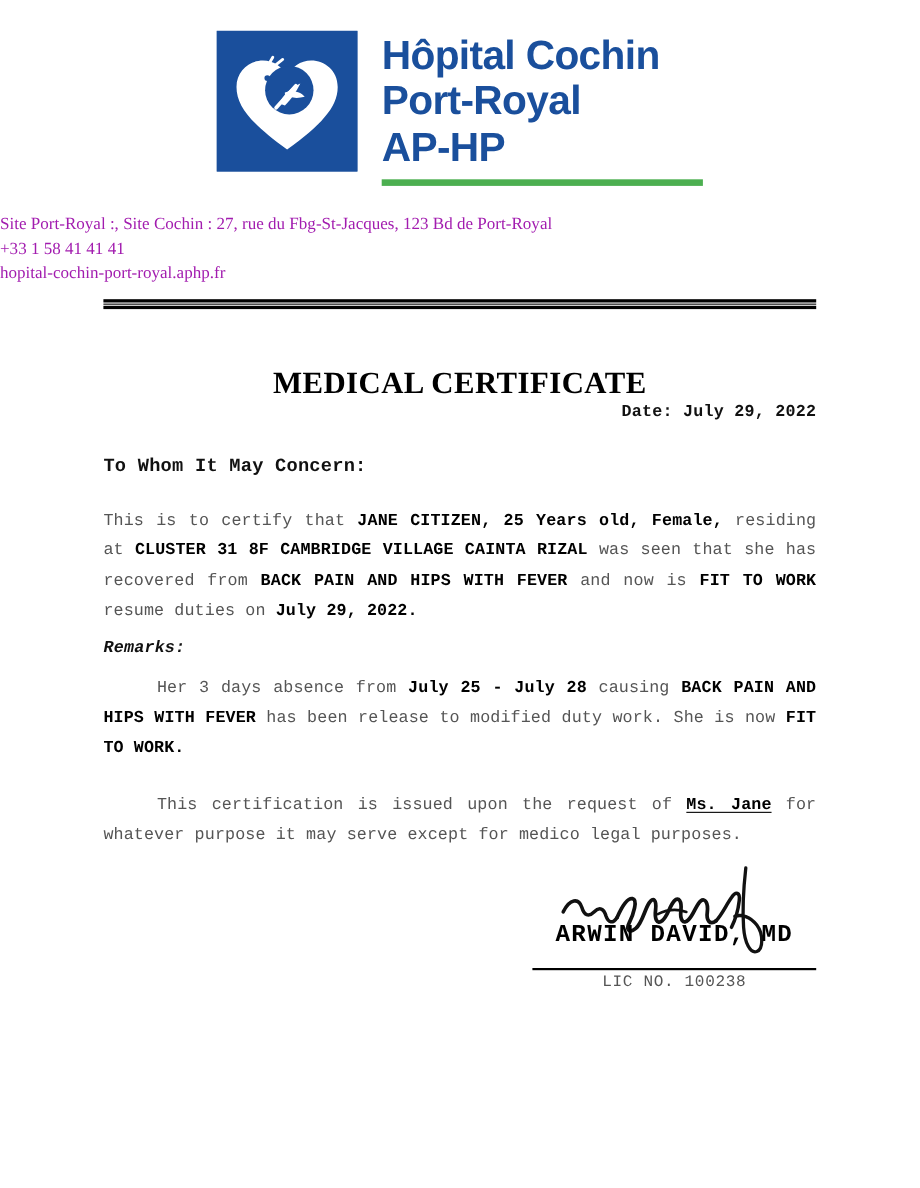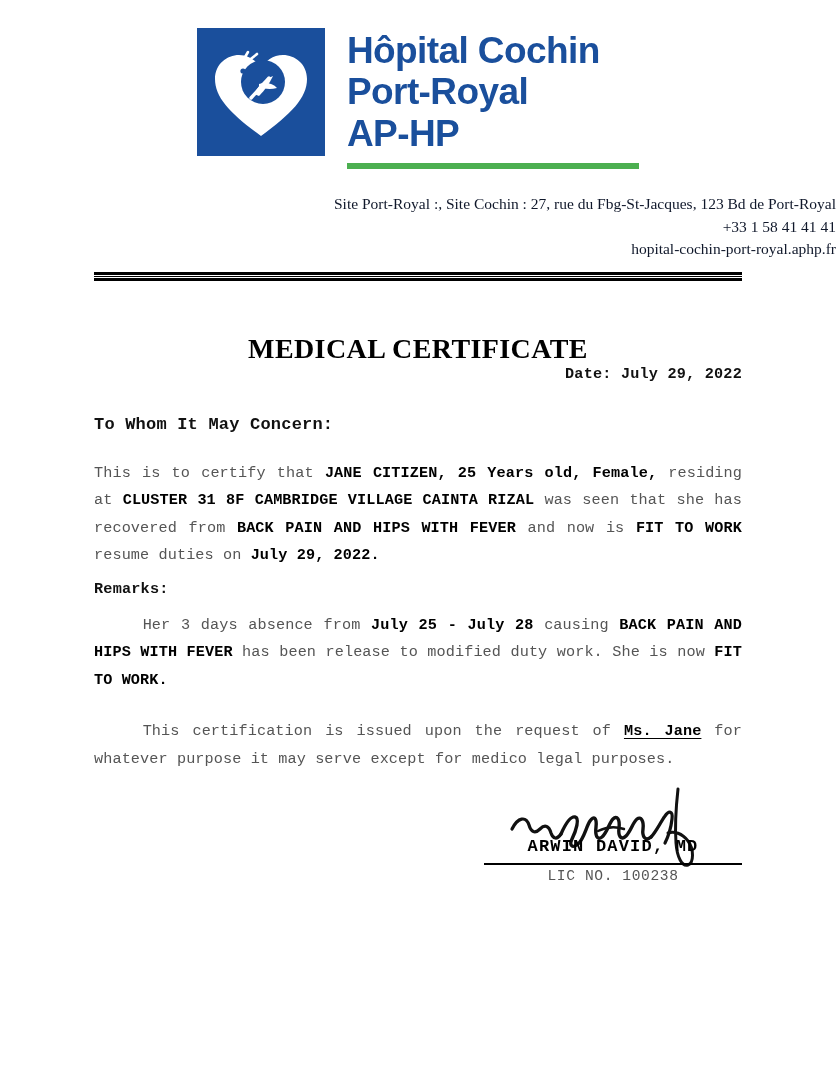--- a/index.html
+++ b/index.html
@@ -60,25 +60,25 @@
   .logo-rule {
     margin-top: 9px;
     height: 6px;
     width: 292px;
     background: #4CAF50;
   }
 
   
   .address {
     margin-top: 24px;
-    text-align: right;
+    text-align: left;
     font-family: "Liberation Serif", "DejaVu Serif", serif;
     font-size: 15.5px;
     line-height: 1.45;
-    color: #0f172a;
+    color: #a21caf;
   }
   .address div { white-space: nowrap; }
 
   
   .divider {
     margin: 11px auto 0 auto;
     width: 648px;
     height: 9px;
     border-top: 3px solid #000;
     border-bottom: 3px solid #000;
@@ -148,20 +148,21 @@
     text-decoration: underline;
     text-underline-offset: 3px;
   }
 
   .remarks-label {
     margin-top: 10px;
     font-size: 15.2px;
     font-weight: bold;
     color: #111111;
     letter-spacing: 0.2px;
+    font-style: italic;
   }
 
   
   .sign-block {
     margin-top: 64px;
     display: flex;
     justify-content: flex-end;
   }
   .sign-wrap {
     position: relative;
@@ -172,25 +173,25 @@
     position: absolute;
     left: 18px;
     top: -52px;
     width: 230px;
     height: 86px;
     pointer-events: none;
   }
   .sign-scrawl svg { display: block; overflow: visible; }
   .sign-name {
     position: relative;
-    font-size: 17px;
+    font-size: 22px;
     font-weight: bold;
     color: #000;
     letter-spacing: 1.2px;
-    padding-bottom: 7px;
+    padding-bottom: 18px;
     border-bottom: 2px solid #000;
     display: block;
   }
   .sign-lic {
     margin-top: 3px;
     font-size: 14.6px;
     color: #555555;
     letter-spacing: 0.6px;
   }
 </style>

